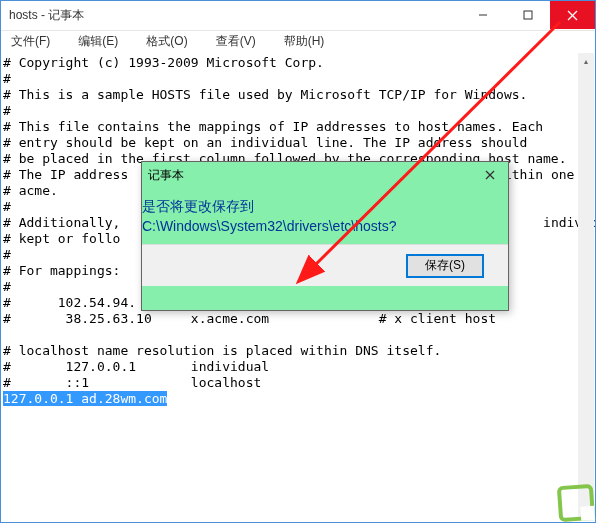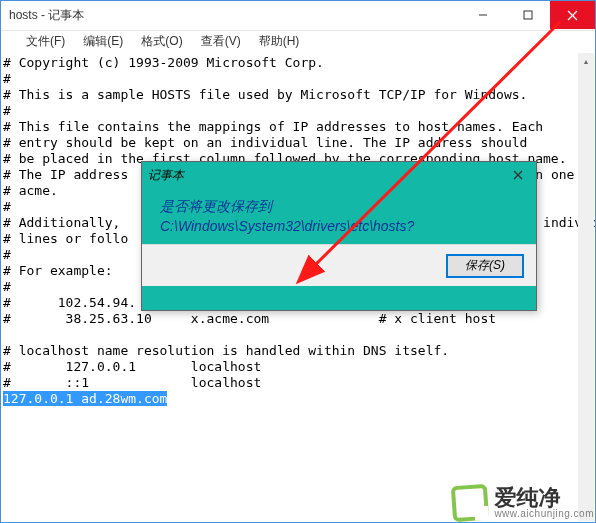--- a/index.html
+++ b/index.html
@@ -46,22 +46,22 @@
     font-size: 11px;
   }
   .win-btn.close {
     background: #e81123;
     color: #fff;
   }
   .menubar {
     height: 20px;
     display: flex;
     align-items: center;
-    padding-left: 19px;
-    gap: 6px;
+    padding-left: 4px;
+    gap: 16px;
     font-size: 12px;
     color: #333;
   }
   .menu-item {
     padding: 2px 6px;
   }
   .editor {
     padding: 4px 2px;
     font-family: "NSimSun", "SimSun", monospace;
     font-size: 13px;
@@ -91,59 +91,58 @@
     display: flex;
     align-items: center;
     justify-content: center;
     font-size: 8px;
     color: #666;
   }
   .dialog {
     position: absolute;
     left: 140px;
     top: 160px;
-    width: 396px;
+    width: 368px;
     height: 150px;
-    background: #14b8a6;
+    background: #86efac;
     border: 1px solid #646464;
     box-shadow: 2px 2px 8px rgba(0,0,0,0.25);
     z-index: 10;
-    font-style: italic;
   }
   .dlg-titlebar {
     height: 26px;
     display: flex;
     align-items: center;
     padding: 0 6px;
     font-size: 12px;
   }
   .dlg-title { flex: 1; }
   .dlg-close {
     width: 24px;
     height: 20px;
     display: flex;
     align-items: center;
     justify-content: center;
     font-size: 14px;
     color: #333;
   }
   .dlg-body {
-    padding: 8px 14px 8px 18px;
+    padding: 8px 14px 8px 0;
     font-size: 14px;
     color: #003399;
     line-height: 20px;
   }
   .dlg-buttons {
     background: #f0f0f0;
     height: 42px;
     display: flex;
     align-items: center;
     justify-content: flex-end;
     gap: 10px;
-    padding-right: 12px;
+    padding-right: 24px;
     border-top: 1px solid #dcdcdc;
   }
   .dlg-btn {
     min-width: 78px;
     height: 24px;
     background: #e1e1e1;
     border: 1px solid #adadad;
     font-size: 12px;
     display: flex;
     align-items: center;
@@ -234,29 +233,29 @@
 <span>#</span>
 <span># This is a sample HOSTS file used by Microsoft TCP/IP for Windows.</span>
 <span>#</span>
 <span># This file contains the mappings of IP addresses to host names. Each</span>
 <span># entry should be kept on an individual line. The IP address should</span>
 <span># be placed in the first column followed by the corresponding host name.</span>
 <span># The IP address</span>                                              <span> within one</span>
 <span># acme.</span>
 <span>#</span>
 <span># Additionally, </span>                                                     <span>individual</span>
-<span># lines or follo</span>                                                            
-<span>#</span>
-<span># For example:</span>
+<span># kept or follo</span>                                                            
+<span>#</span>
+<span># For mappings:</span>
 <span>#</span>
 <span>#      102.54.94.</span>                                                           
 <span>#       38.25.63.10     x.acme.com              # x client host</span>
 <span></span>
-<span># localhost name resolution is handled within DNS itself.</span>
-<span>#       127.0.0.1       localhost</span>
+<span># localhost name resolution is placed within DNS itself.</span>
+<span>#       127.0.0.1       individual</span>
 <span>#       ::1             localhost</span>
 <span class="sel">127.0.0.1 ad.28wm.com</span></div>
 
   <div class="scrollbar-v">
     <div class="sb-btn">▴</div>
   </div>
 
   <div class="dialog">
     <div class="dlg-titlebar">
       <div class="dlg-title">记事本</div>
@@ -282,17 +281,13 @@
   <defs>
     <marker id="arrowhead" markerWidth="10" markerHeight="8" refX="8" refY="4" orient="auto">
       <polygon points="0 0, 10 4, 0 8" fill="#ff1a1a"></polygon>
     </marker>
   </defs>
   <line x1="560" y1="22" x2="300" y2="280" stroke="#ff1a1a" stroke-width="3" marker-end="url(#arrowhead)"></line>
 </svg>
 
 <div class="watermark">
   <div class="wm-logo"></div>
-  <div class="wm-text">
-    <span class="wm-cn">爱纯净</span>
-    <span class="wm-en">www.aichunjing.com</span>
-  </div>
 </div>
 
 </body></html>

